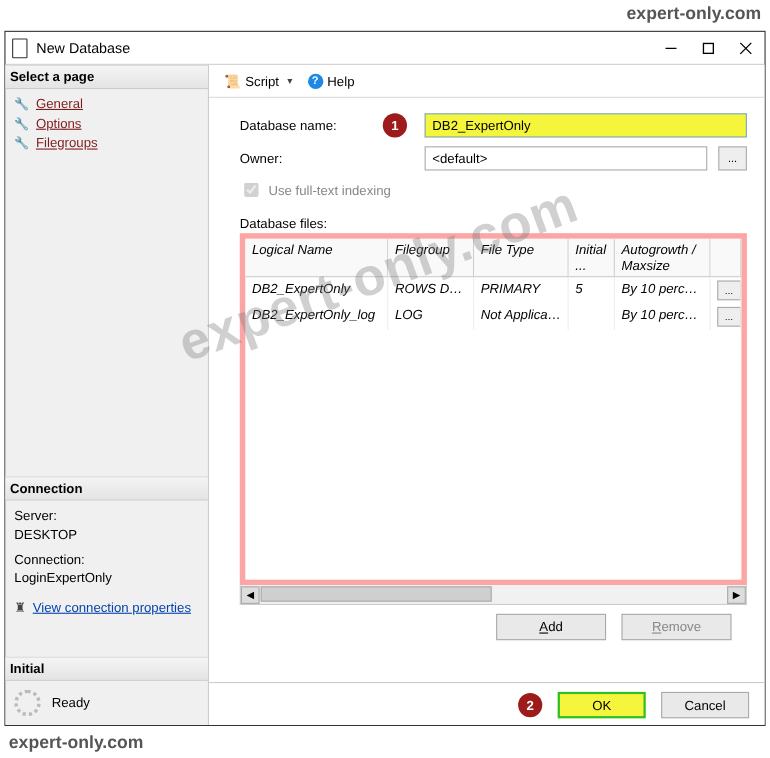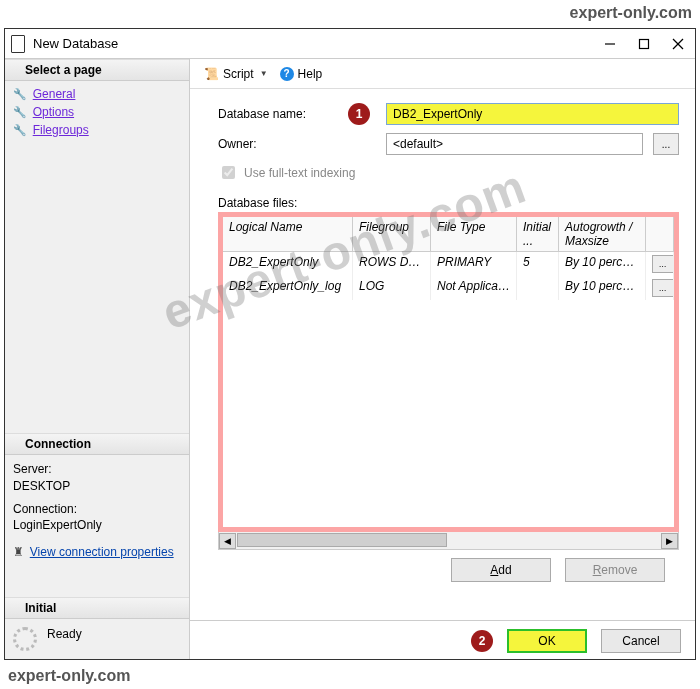--- a/index.html
+++ b/index.html
@@ -17,33 +17,33 @@
 
   
   .titlebar { height: 30px; display: flex; align-items: center; border-bottom: 1px solid #ccc; }
   .titlebar .db-icon { width: 14px; height: 18px; margin: 0 8px 0 6px; background: #fff; border:1px solid #333; border-radius:1px; display:inline-block; }
   .titlebar .title { flex: 1; font-size: 13px; }
   .winbtn { width: 34px; height: 28px; display: flex; align-items: center; justify-content: center; cursor: pointer; }
   .winbtn svg { width: 12px; height: 12px; }
 
   
   .sidepanel { position: absolute; left: 0; top: 30px; bottom: 0; width: 185px; background: #f0f0f0; border-right: 1px solid #ccc; display:flex; flex-direction:column; }
-  .section-hdr { background: linear-gradient(#f4f4f4,#e4e4e4); border-top:1px solid #ddd; border-bottom: 1px solid #ccc; padding: 3px 20px; font-weight: bold; font-size: 12px; }
+  .section-hdr { background: linear-gradient(#f4f4f4,#e4e4e4); border-top:1px solid #ddd; border-bottom: 1px solid #ccc; padding: 3px 4px; font-weight: bold; font-size: 12px; }
   .nav-list { padding: 4px 2px; }
   .nav-item { display: flex; align-items: center; gap: 6px; padding: 2px 6px; cursor: pointer; }
   .nav-item .wrench { font-size: 11px; color:#444; }
-  .nav-item a { color: #6d28d9; text-decoration: underline; font-size: 12px; }
+  .nav-item a { color: #7f1d1d; text-decoration: underline; font-size: 12px; }
 
   .spacer { flex: 1; }
   .conn-body { padding: 6px 8px; font-size: 12px; line-height: 1.4; }
   .conn-link { display:flex; gap:6px; align-items:center; margin-top:10px; }
   .conn-link a { color: #0645ad; text-decoration: underline; cursor:pointer; }
   .server-icon { color:#444; }
 
-  .progress-body { display:flex; gap:10px; padding: 8px; }
+  .progress-body { display:flex; align-items:center; gap:10px; padding: 8px; }
   .progress-dots {
     width: 24px; height: 24px; border: 3px dotted #bbb; border-radius: 50%;
   }
 
   
   .mainpanel { position: absolute; left: 185px; right: 0; top: 30px; bottom: 0; background: #fff; display:flex; flex-direction:column; }
   .toolbar { height: 30px; display:flex; align-items:center; gap: 4px; padding: 0 10px; border-bottom:1px solid #ddd; }
   .scriptbtn { display:flex; align-items:center; gap:4px; padding: 2px 4px; cursor:pointer; }
   .dropdown-arrow { font-size: 8px; color:#444; margin-left:2px; }
   .helpbtn { display:flex; align-items:center; gap:4px; cursor:pointer; margin-left:4px; }

